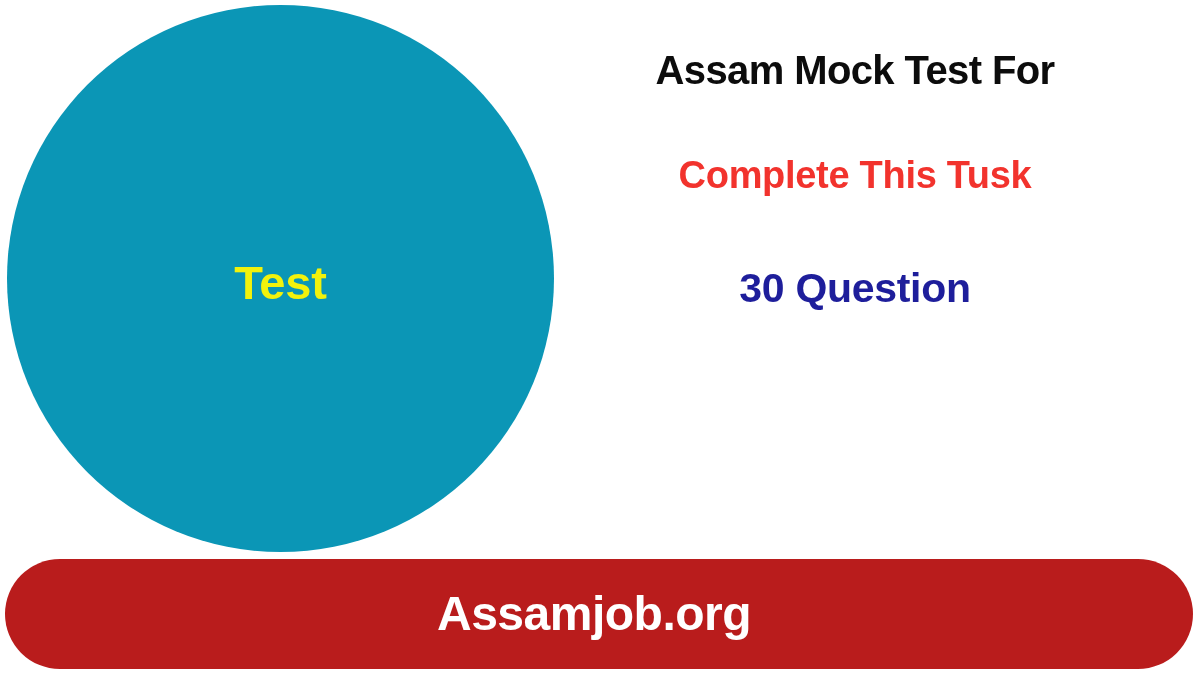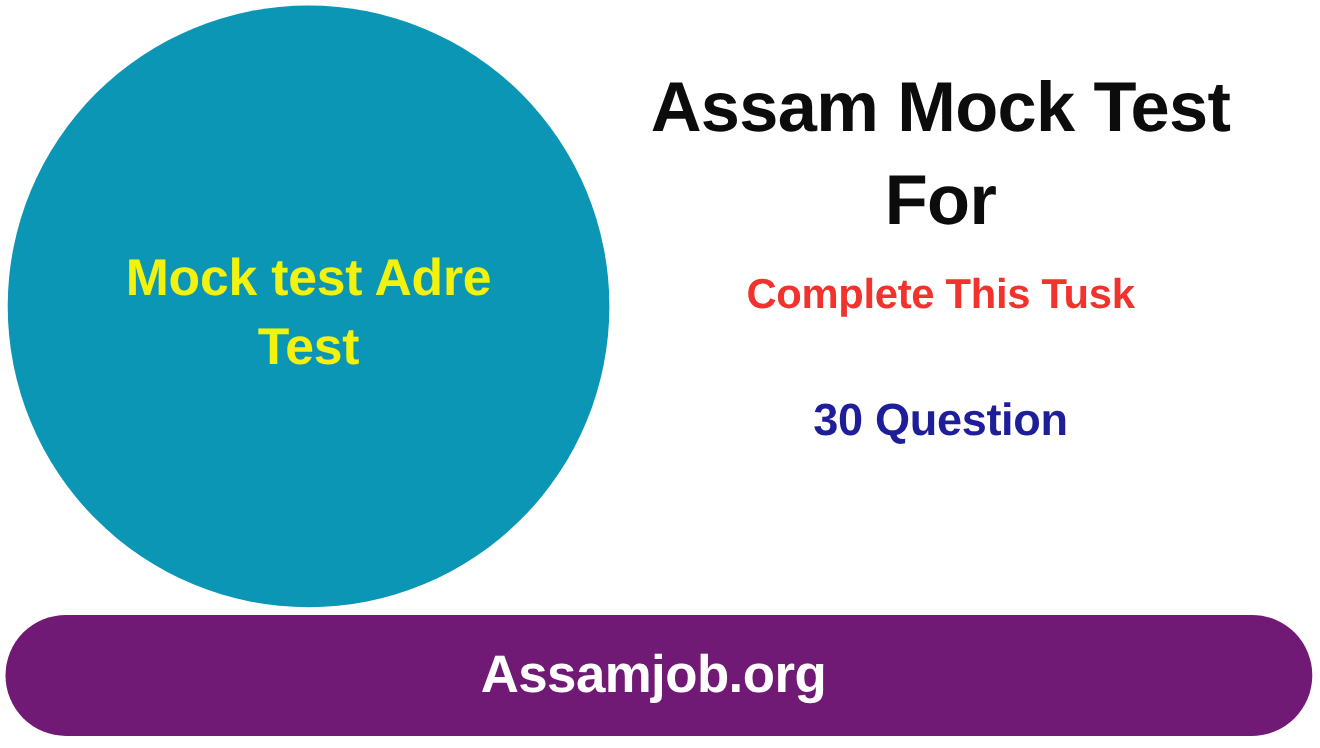--- a/index.html
+++ b/index.html
@@ -55,32 +55,32 @@
     left: 530px;
     top: 0;
     width: 650px;
     height: 556px;
     display: flex;
     flex-direction: column;
     align-items: center;
   }
 
   .headline {
-    margin-top: 55px;
+    margin-top: 44px;
     color: #0c0c0c;
-    font-size: 64px;
+    font-size: 40px;
     font-weight: bold;
     line-height: 1.33;
     text-align: center;
     letter-spacing: -0.6px;
     width: 620px;
   }
 
   .subline-task {
-    margin-top: 21px;
+    margin-top: 56px;
     color: #f2332d;
     font-size: 38px;
     font-weight: bold;
     line-height: 1.2;
     text-align: center;
     letter-spacing: -0.3px;
   }
 
   .subline-count {
     margin-top: 65px;
@@ -93,21 +93,21 @@
   }
 
   
   .footer-banner {
     position: absolute;
     left: 5px;
     top: 559px;
     width: 1188px;
     height: 110px;
     border-radius: 56px;
-    background: #701a75;
+    background: #b91c1c;
     display: flex;
     align-items: center;
     justify-content: center;
     box-sizing: border-box;
   }
 
   .footer-banner-text {
     color: #ffffff;
     font-size: 48px;
     font-weight: bold;
@@ -117,21 +117,20 @@
     transform: translateX(-5px);
   }
 </style>
 </head>
 <body>
 
 <div id="poster">
 
   <div class="circle-badge">
     <div class="circle-text">
-      <div>Mock test Adre</div>
       <div>Test</div>
     </div>
   </div>
 
   <div class="right-column">
 
     <div class="headline">
       <div>Assam Mock Test For</div>
     </div>
 

